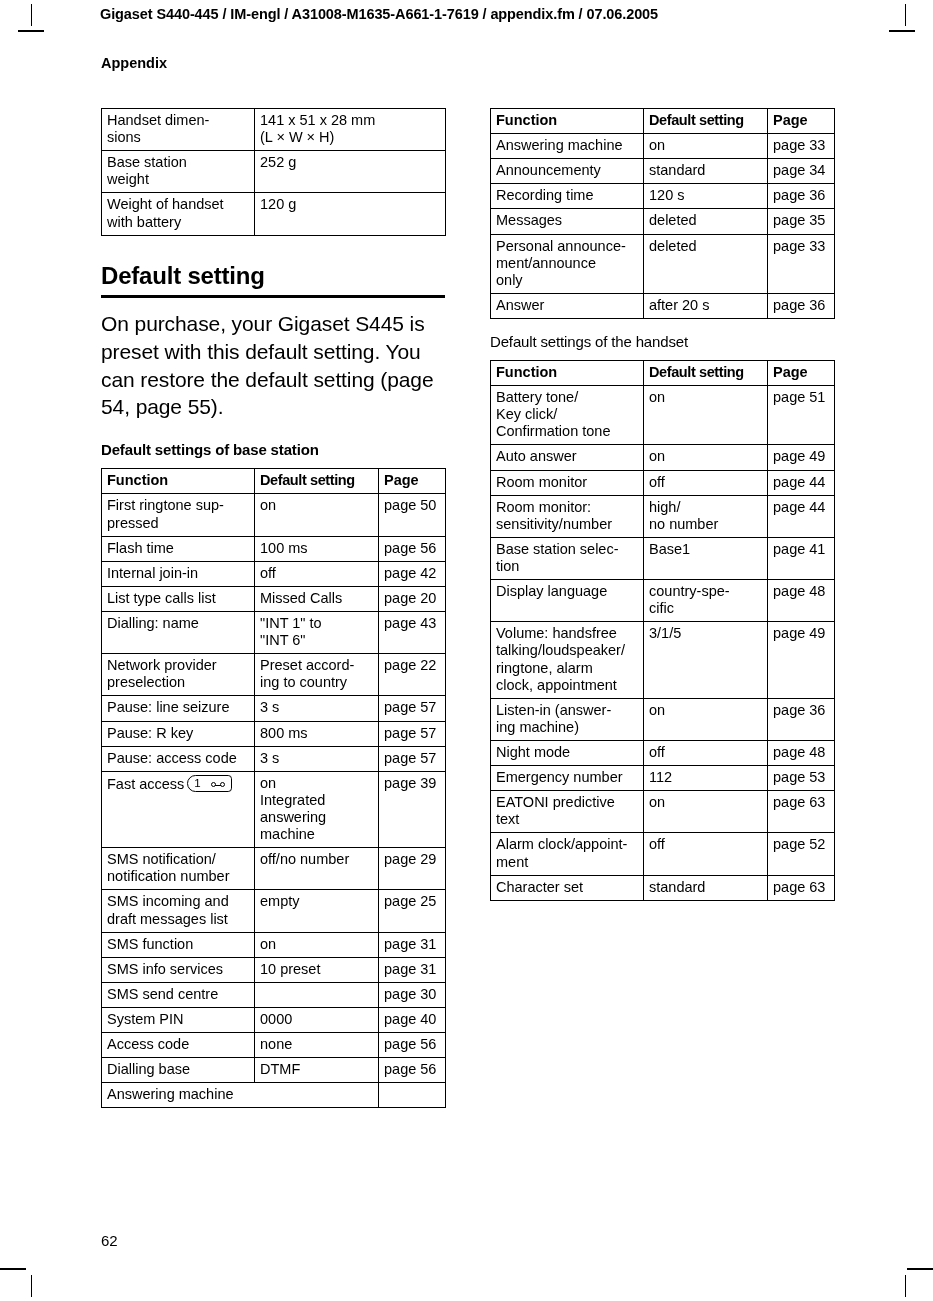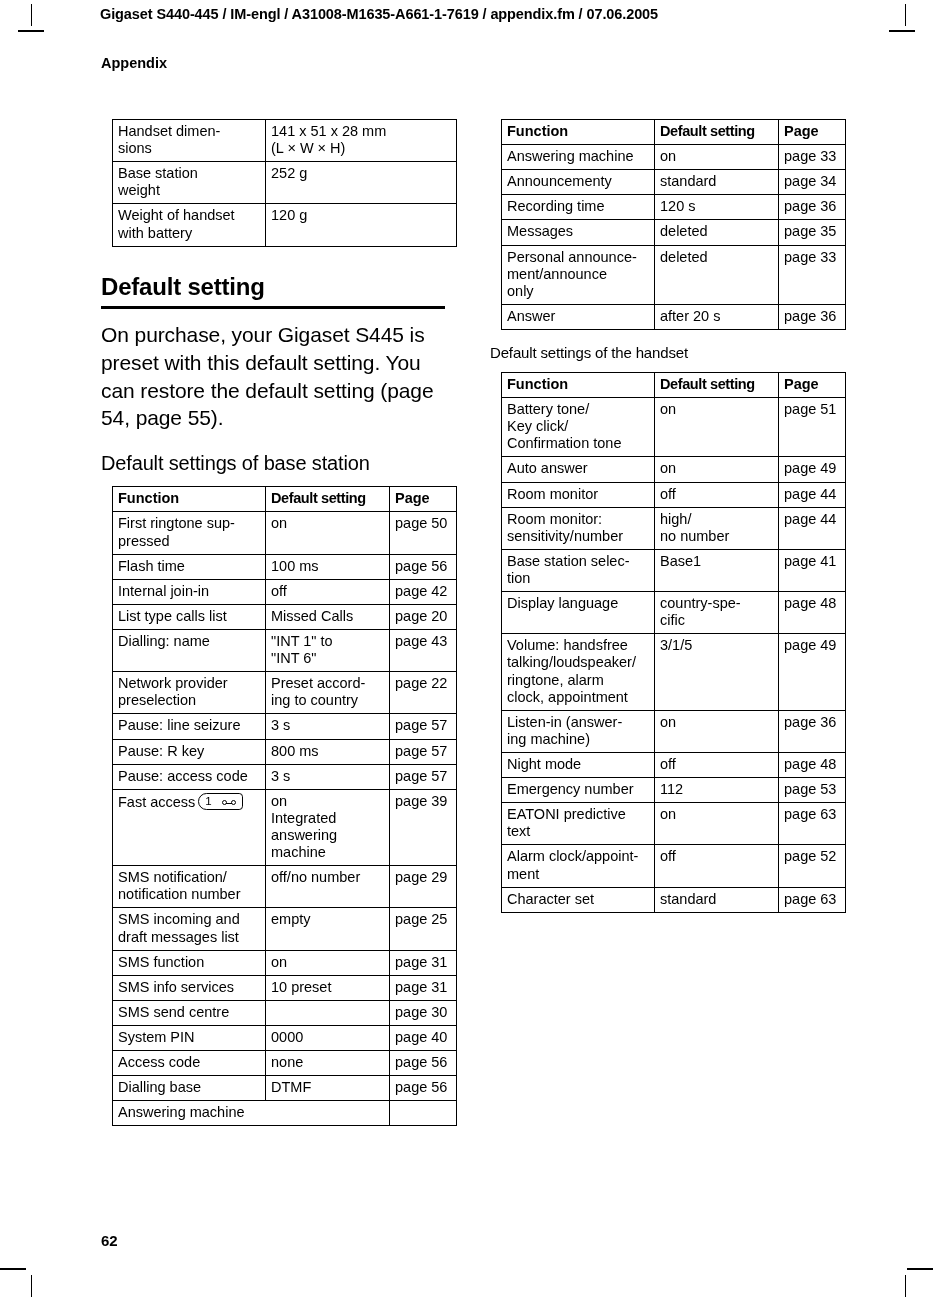--- a/index.html
+++ b/index.html
@@ -65,21 +65,21 @@
     left: 490px;
     top: 108px;
     width: 344px;
   }
 
   
   table.spec {
     border-collapse: collapse;
     width: 344px;
     table-layout: fixed;
-    margin: 11px;
+    margin: 0;
   }
   table.spec td, table.spec th {
     border: 1px solid #000;
     padding: 3px 5px 4px 5px;
     font-size: 14.5px;
     line-height: 1.18;
     vertical-align: top;
     text-align: left;
     font-weight: normal;
   }
@@ -106,22 +106,22 @@
     border-bottom: 3px solid #000;
     letter-spacing: -0.2px;
   }
   p.body-text {
     font-size: 21px;
     line-height: 1.33;
     margin: 12px 0 0 0;
     letter-spacing: -0.1px;
   }
   h2.h-sub {
-    font-size: 20px;
-    font-weight: normal;
+    font-size: 15px;
+    font-weight: bold;
     margin: 20px 0 10px 0;
     letter-spacing: -0.15px;
   }
   h2.h-sub-right {
     font-size: 15px;
     font-weight: normal;
     margin: 14px 0 10px 0;
     letter-spacing: -0.15px;
   }
 
@@ -166,21 +166,21 @@
     width: 6px; height: 1.3px;
     background: #000;
   }
 
   
   .folio {
     position: absolute;
     left: 101px;
     top: 1232px;
     font-size: 15px;
-    font-weight: bold;
+    font-weight: normal;
   }
 </style>
 </head>
 <body>
 
 <div class="crop crop-v" style="left:31px; top:4px;"></div>
 <div class="crop crop-v" style="left:905px; top:4px;"></div>
 <div class="header-rule-left"></div>
 <div class="header-rule-right"></div>
 <div class="crop crop-h" style="left:0px; top:1268px;"></div>

